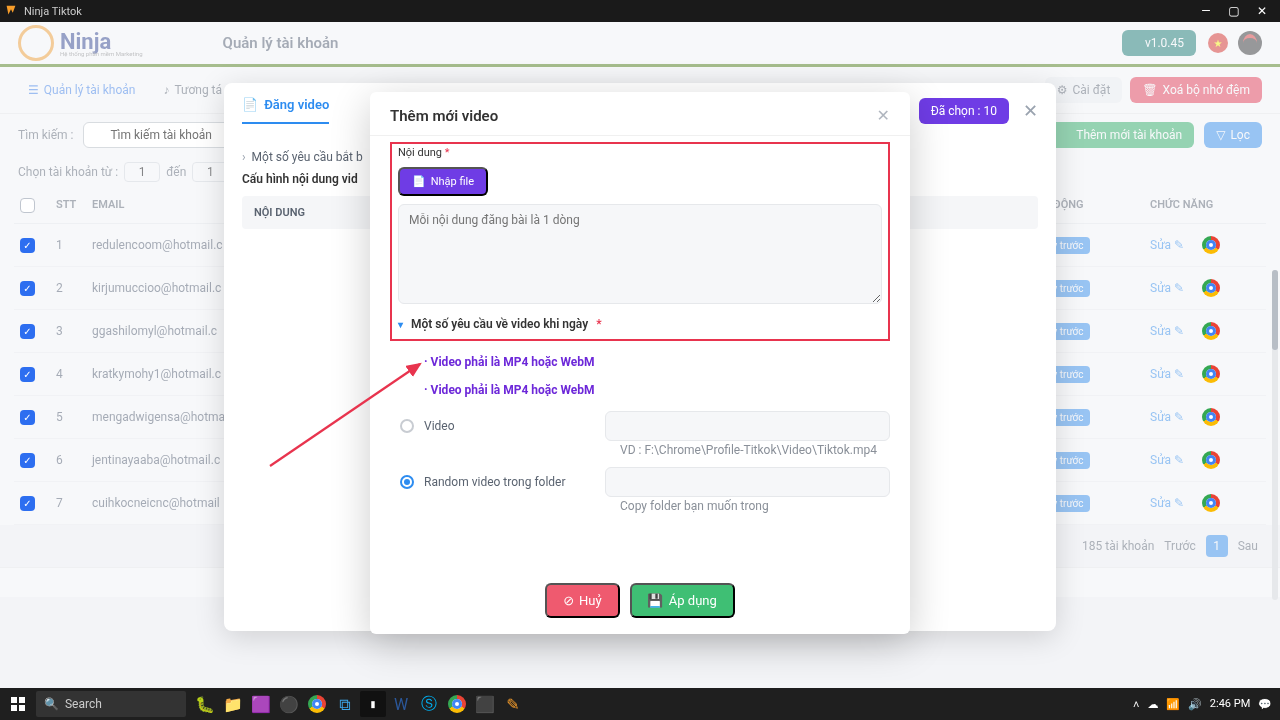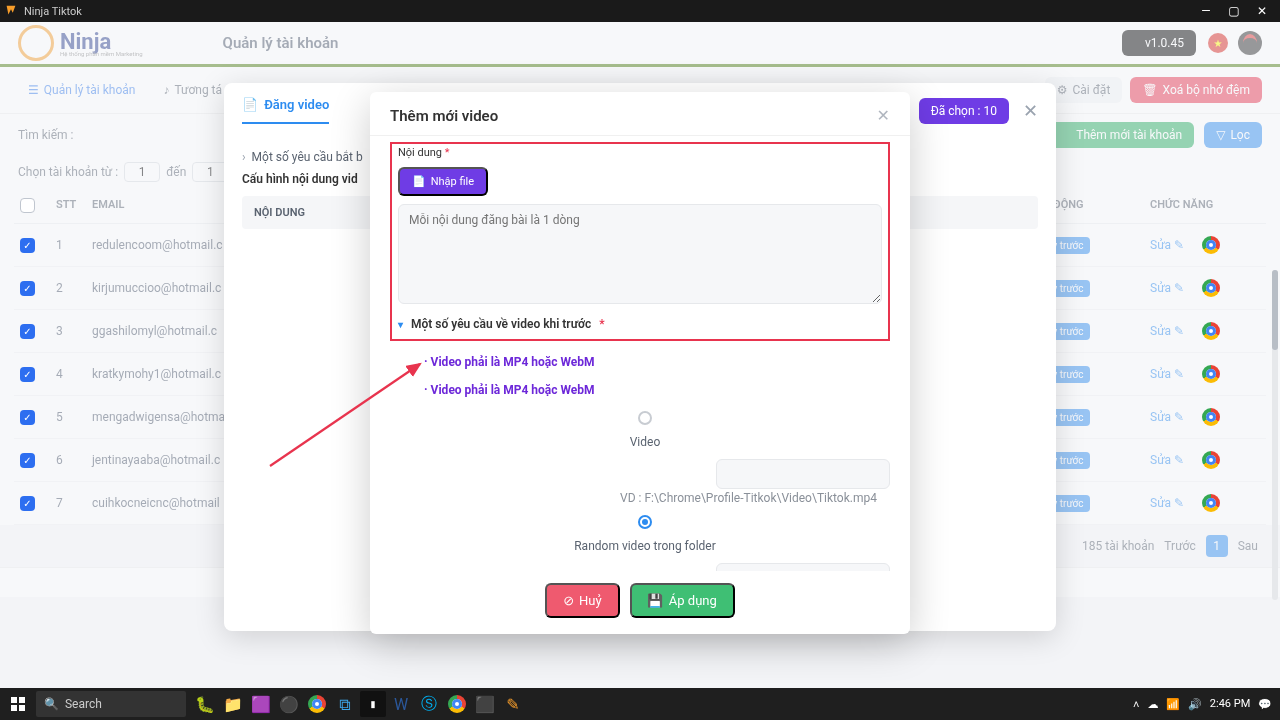--- a/index.html
+++ b/index.html
@@ -13,21 +13,21 @@
 
 
 .header { height: 45px; background: #fff; display: flex; align-items: center; padding: 0 18px; border-bottom: 3px solid #4d7c0f; }
 .logo { display: flex; align-items: center; gap: 6px; }
 .logo-mark { width: 36px; height: 36px; border: 3px solid #f79d2a; border-radius: 50%; position: relative; }
 .logo-text { color: #2b3f8f; font-weight: 700; font-size: 22px; }
 .logo-sub { font-size: 6px; color: #888; margin-top: -4px; }
 .header-title { margin-left: 80px; font-size: 15px; font-weight: 600; color: #4a5568; }
 .header .spacer { flex: 1; }
 .btn { border: none; border-radius: 6px; padding: 6px 12px; font-size: 12px; cursor: pointer; display: inline-flex; align-items: center; gap: 5px; }
-.btn-ver { background: #000000; color: #fff; padding-left: 23px; }
+.btn-ver { background: #0f766e; color: #fff; padding-left: 23px; }
 .flag { width: 20px; height: 20px; border-radius: 50%; background: #da251d; margin-left: 12px; position: relative; }
 .flag::after { content: "★"; color: #ff0; font-size: 10px; position: absolute; top: 50%; left: 50%; transform: translate(-50%,-50%); }
 .avatar { width: 24px; height: 24px; border-radius: 50%; background: #2a2a2a; margin-left: 10px; position: relative; }
 .avatar::after { content: ""; position: absolute; inset: 3px 5px; border-top: 4px solid #d33; border-radius: 50% 50% 0 0; }
 
 
 .toolbar { padding: 10px 18px; display: flex; align-items: center; gap: 8px; background: #fff; border-bottom: 1px solid #eee; }
 .tab { padding: 6px 10px; font-size: 12px; color: #3a7fec; display: flex; align-items: center; gap: 5px; }
 .tab.plain { color: #5a6370; }
 .btn-purple { background: #6f3ce5; color: #fff; }
@@ -98,21 +98,21 @@
 .modal-body { padding: 6px 20px 10px; font-size: 12px; color: #5a6370; flex: 1; overflow: hidden; }
 .red-box { border: 2px solid #e8344e; padding: 2px 6px 8px; margin-bottom: 0; position: relative; }
 .field-label { font-size: 11px; color: #333; }
 .field-label .ast { color: #e8344e; }
 .btn-import { background: #6f3ce5; color: #fff; border-radius: 6px; padding: 6px 12px; font-size: 11px; display: inline-flex; align-items: center; gap: 5px; margin: 8px 0; }
 .ta { width: 100%; height: 100px; border: 1px solid #e6e8eb; background: #f6f7f9; border-radius: 6px; padding: 8px 10px; font-size: 12px; color: #888; resize: both; }
 .collapse-row { display: flex; align-items: center; gap: 8px; margin-top: 10px; font-weight: 600; color: #333; }
 .collapse-row .chev { color: #2d8cf0; font-size: 10px; }
 .bullets { margin: 6px 0 6px 34px; }
 .bullets div { margin: 14px 0; font-size: 12px; color: #6d28d9; font-weight: bold; }
-.radio-row { display: flex; align-items: center; gap: 10px; margin: 10px 0 2px 10px; flex-direction: column; }
+.radio-row { display: flex; align-items: center; gap: 10px; margin: 10px 0 2px 10px; }
 .radio { width: 14px; height: 14px; border-radius: 50%; border: 2px solid #c8ccd2; position: relative; }
 .radio.on { border-color: #2d8cf0; }
 .radio.on::after { content: ""; position: absolute; inset: 2px; border-radius: 50%; background: #2d8cf0; }
 .path-input { flex: 1; max-width: 285px; margin-left: auto; }
 .path-input input { width: 100%; border: 1px solid #e6e8eb; background: #f6f7f9; border-radius: 6px; padding: 7px 8px; font-size: 12px; }
 .hint { font-size: 12px; color: #8a9099; margin: 2px 0 0 0; }
 .modal-foot { display: flex; justify-content: center; gap: 10px; padding: 12px 0 16px; }
 .btn-cancel { background: #ef5a6f; color: #fff; border-radius: 6px; padding: 8px 16px; font-size: 13px; display: flex; align-items: center; gap: 5px; }
 .btn-apply { background: #3fbf74; color: #fff; border-radius: 6px; padding: 8px 16px; font-size: 13px; display: flex; align-items: center; gap: 5px; }
 
@@ -174,20 +174,24 @@
     <span>Cài đặt</span>
   </button>
   <button class="btn btn-red">
     <span>🗑</span>
     <span>Xoá bộ nhớ đệm</span>
   </button>
 </div>
 
 <div class="searchrow">
   <span>Tìm kiếm :</span>
+  <div class="search-wrap">
+    <span class="sicon">🔍</span>
+    <input class="search-input" placeholder="Tìm kiếm tài khoản" style="">
+  </div>
   <div style="flex:1"></div>
   <button class="btn btn-purple">
     <span>⬇</span>
     <span>Tải file excell mẫu</span>
   </button>
   <button class="btn btn-green">
     <span>Thêm mới tài khoản</span>
   </button>
   <button class="btn btn-blue">
     <span>▽</span>
@@ -353,21 +357,21 @@
   <div class="modal-body">
     <div class="red-box">
       <div class="field-label"><span>Nội dung</span> <span class="ast">*</span></div>
       <button class="btn-import">
         <span>📄</span>
         <span>Nhập file</span>
       </button>
       <textarea class="ta" placeholder="Mỗi nội dung đăng bài là 1 dòng" style=""></textarea>
       <div class="collapse-row">
         <span class="chev">▾</span>
-        <span>Một số yêu cầu về video khi trước</span>
+        <span>Một số yêu cầu về video khi ngày</span>
         <span class="ast" style="color:#e8344e">*</span>
       </div>
     </div>
     <div class="bullets">
       <div>· Video phải là MP4 hoặc WebM</div>
       <div>· Video phải là MP4 hoặc WebM</div>
     </div>
 
     <div class="radio-row">
       <div class="radio"></div>

